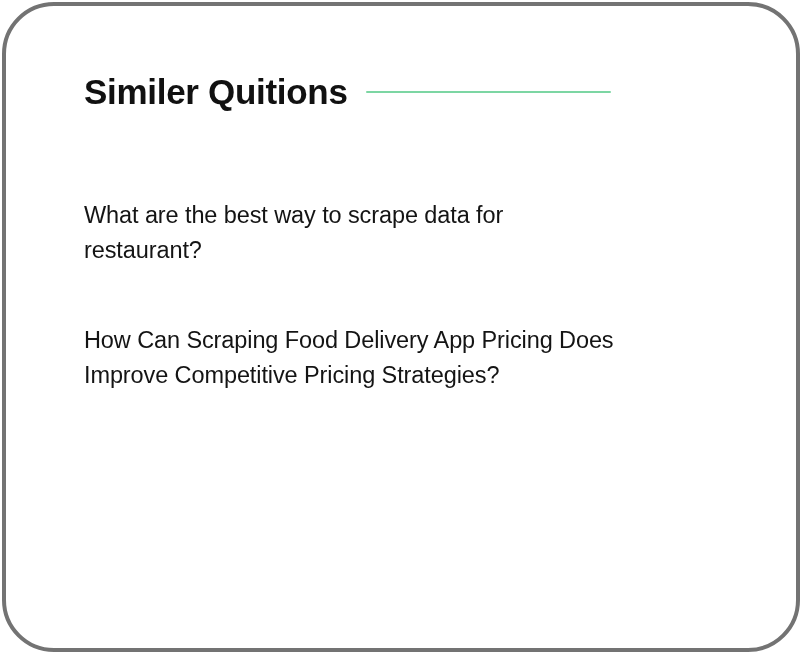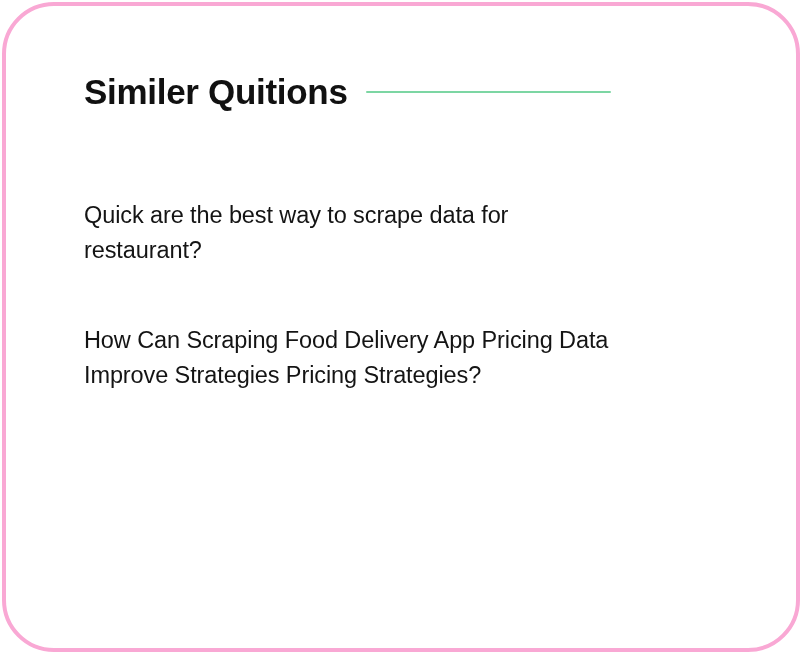--- a/index.html
+++ b/index.html
@@ -25,21 +25,21 @@
 
   
   .card {
     position: absolute;
     left: 2px;
     top: 2px;
     width: 798px;
     height: 650px;
     box-sizing: border-box;
     background: #ffffff;
-    border: 4px solid #f9a8d4;
+    border: 4px solid #737373;
     border-radius: 52px;
     overflow: hidden;
   }
 
   .card-inner {
     position: absolute;
     left: 0;
     top: 0;
     width: 100%;
     height: 100%;
@@ -111,23 +111,23 @@
   <div class="card">
     <div class="card-inner">
 
       <div class="heading-row">
         <h1 class="heading-title">Similer Quitions</h1>
         <div class="heading-rule"></div>
       </div>
 
       <ul class="questions">
         <li class="question-item q-1">
-          <span>Quick are the best way to scrape data for restaurant?</span>
+          <span>What are the best way to scrape data for restaurant?</span>
         </li>
         <li class="question-item q-2">
-          <span>How Can Scraping Food Delivery App Pricing Data Improve Strategies Pricing Strategies?</span>
+          <span>How Can Scraping Food Delivery App Pricing Does Improve Competitive Pricing Strategies?</span>
         </li>
       </ul>
 
     </div>
   </div>
 
 </div>
 
 </body></html>

